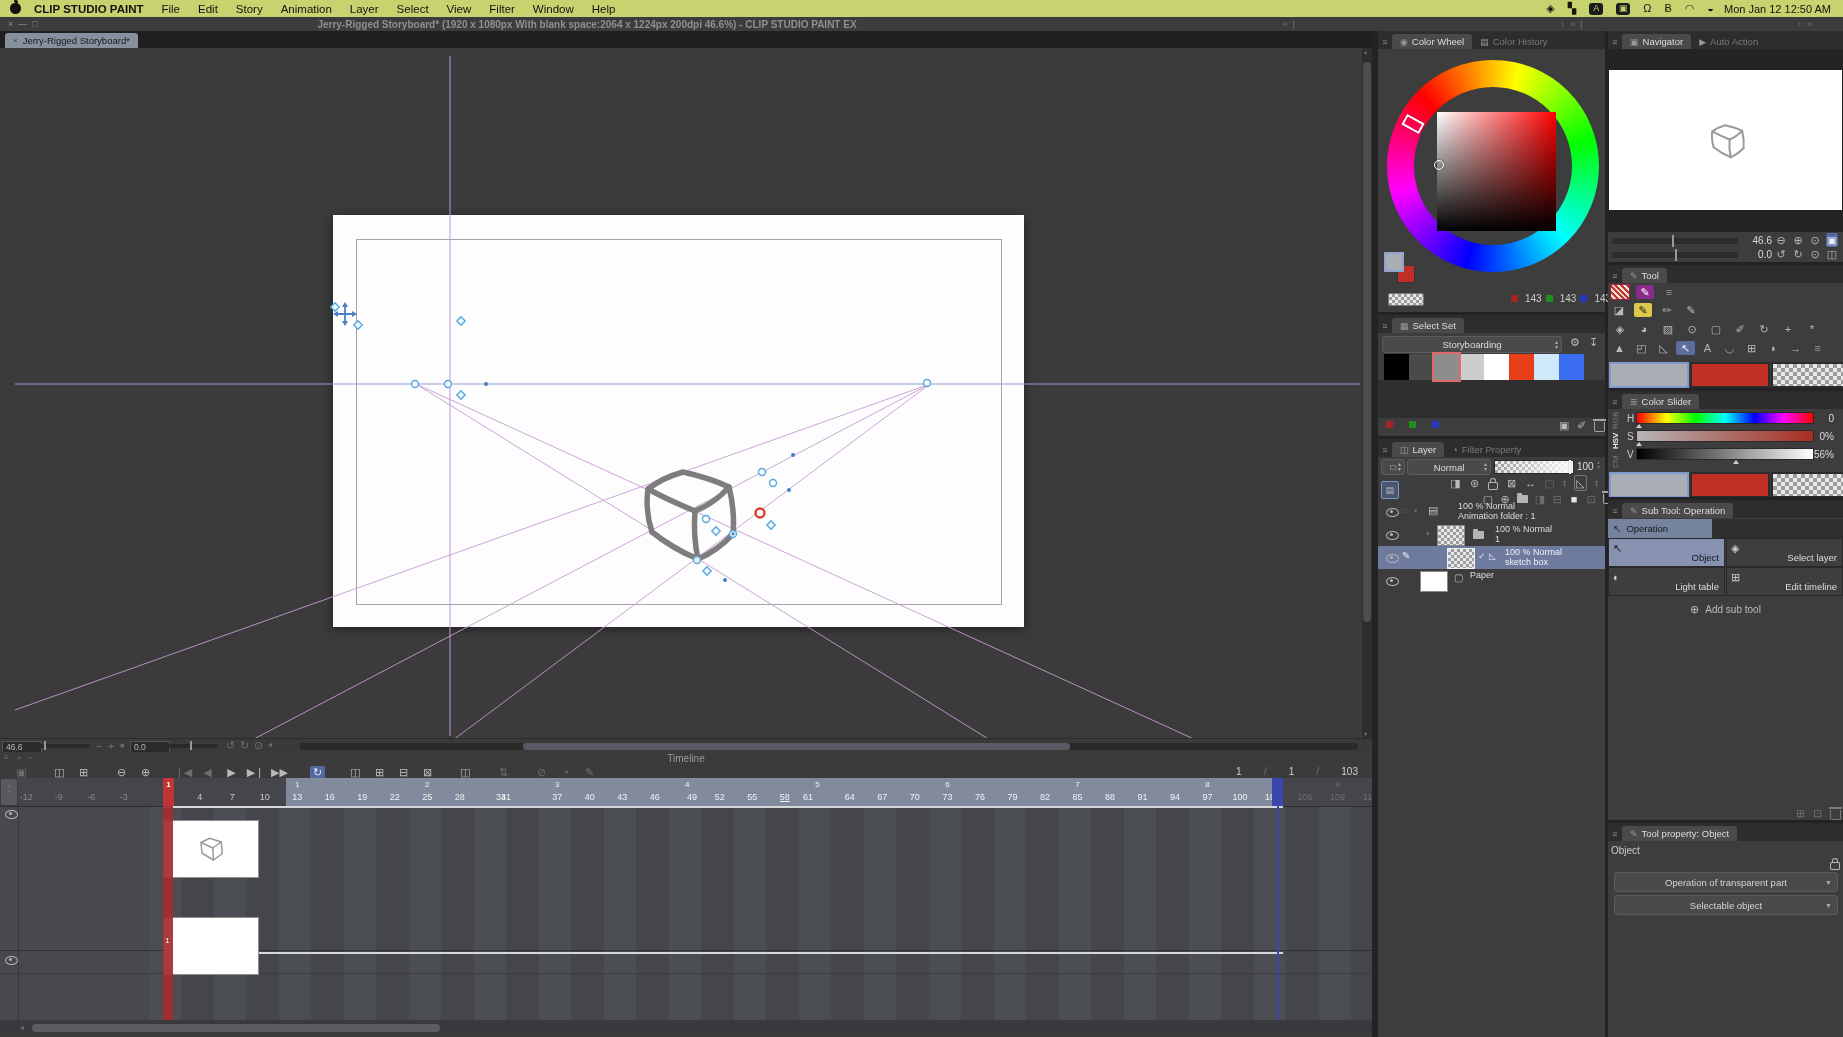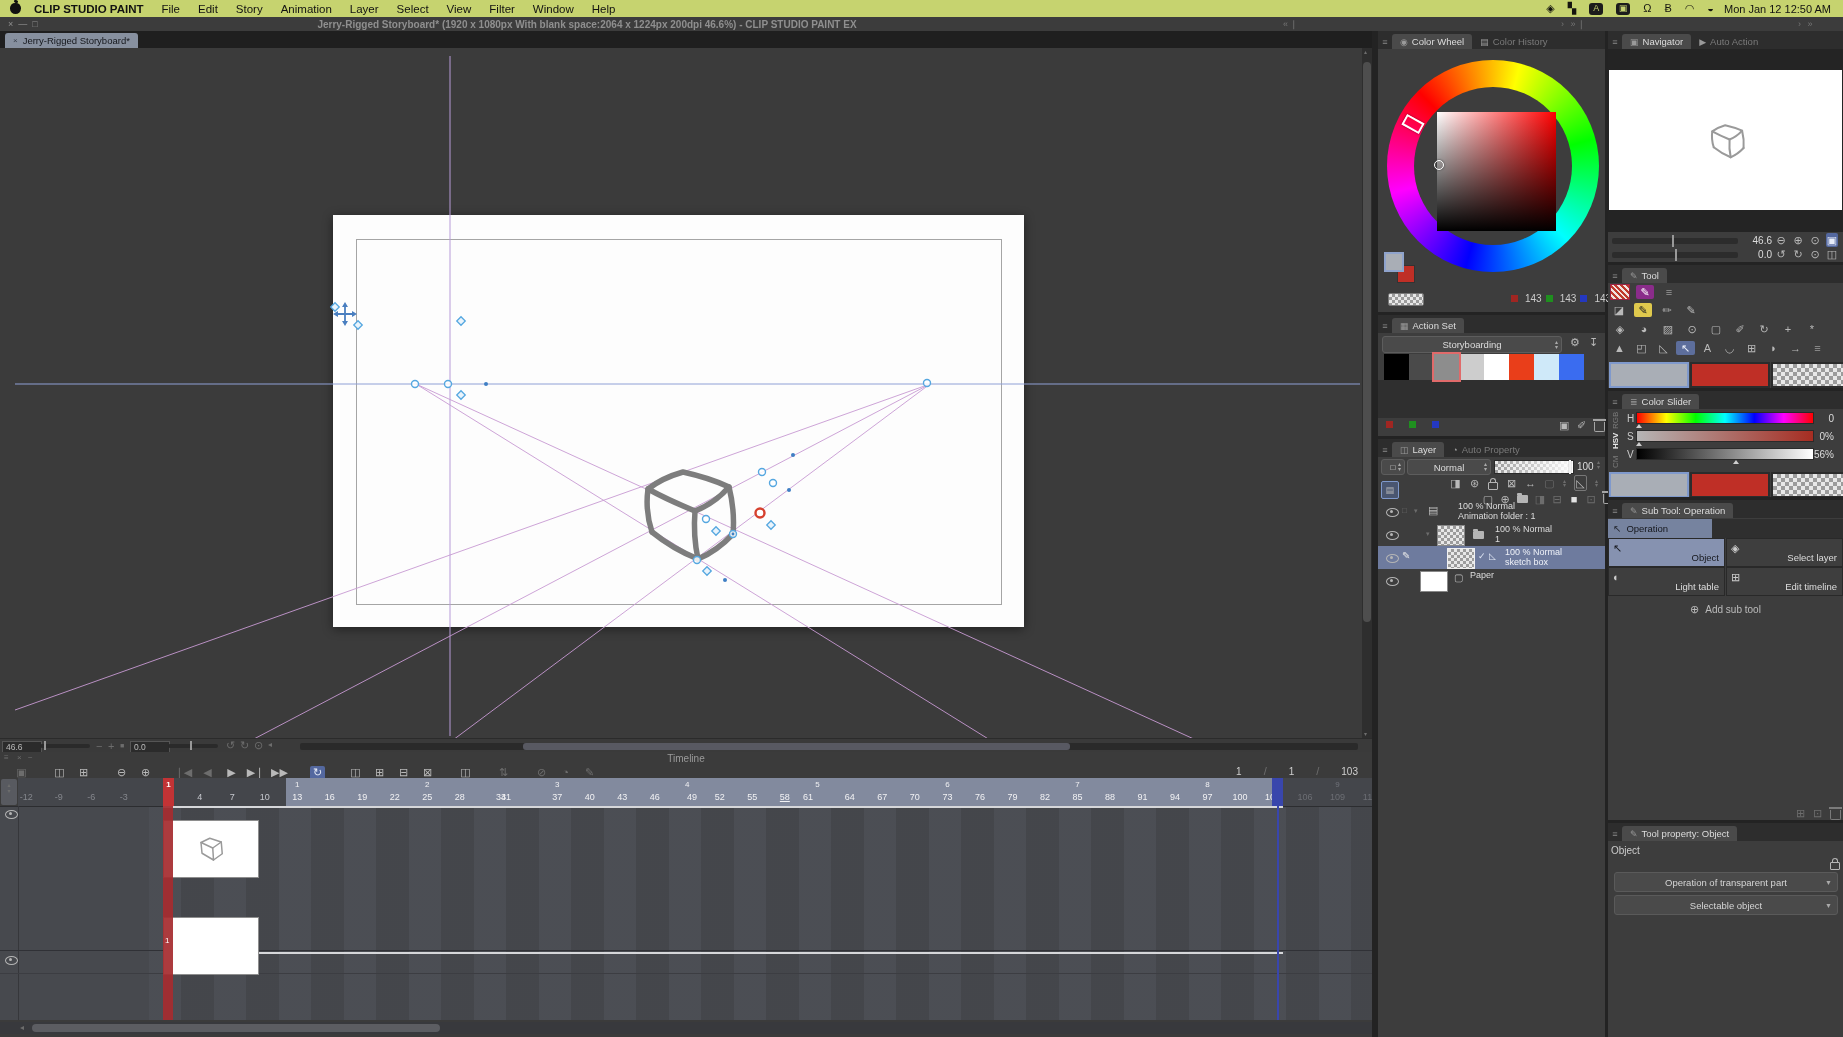--- a/index.html
+++ b/index.html
@@ -437,21 +437,21 @@
       <span class="minisq" style="background:#2438c0"></span>
       <span>143</span>
       <span class="icn" style="font-size:12px;margin-left:2px">◷</span>
     </div>
     <div class="sep" style="top:281px"></div>
 
     <div class="tabbar" style="top:284px">
       <span class="menu-btn">≡</span>
       <span class="ptab on">
         <span class="tabicn">▦</span>
-        <span>Action Set</span>
+        <span>Select Set</span>
         </span>
     </div>
     <div class="select" style="left:4px;top:305px;width:178px;height:15px">
       <span>Storyboarding</span>
       <span class="stp">▴<br>▾</span>
     </div>
     <span class="icn" style="position:absolute;left:192px;top:306px">⚙</span>
     <span class="icn" style="position:absolute;left:211px;top:306px">↧</span>
     <div id="cs-swatches">
         <div style="position: absolute; left: 6px; top: 323px; width: 25px; height: 26px; background: rgb(0, 0, 0); box-sizing: content-box;"></div>
@@ -475,21 +475,21 @@
     <div class="sep" style="top:405px"></div>
 
     <div class="tabbar" style="top:408px">
       <span class="menu-btn">≡</span>
       <span class="ptab on">
         <span class="tabicn">◫</span>
         <span>Layer</span>
         </span>
       <span class="ptab off">
         <span class="tabicn">◔</span>
-        <span>Auto Property</span>
+        <span>Filter Property</span>
         </span>
     </div>
     <div class="select" style="left:3px;top:428px;width:22px;height:14px">
         <span style="font-size:8px">□</span>
         <span class="stp">▴<br>▾</span>
       </div>
     <div class="select" style="left:29px;top:428px;width:82px;height:14px">
       <span>Normal</span>
         <span class="stp">▴<br>▾</span>
     </div>

